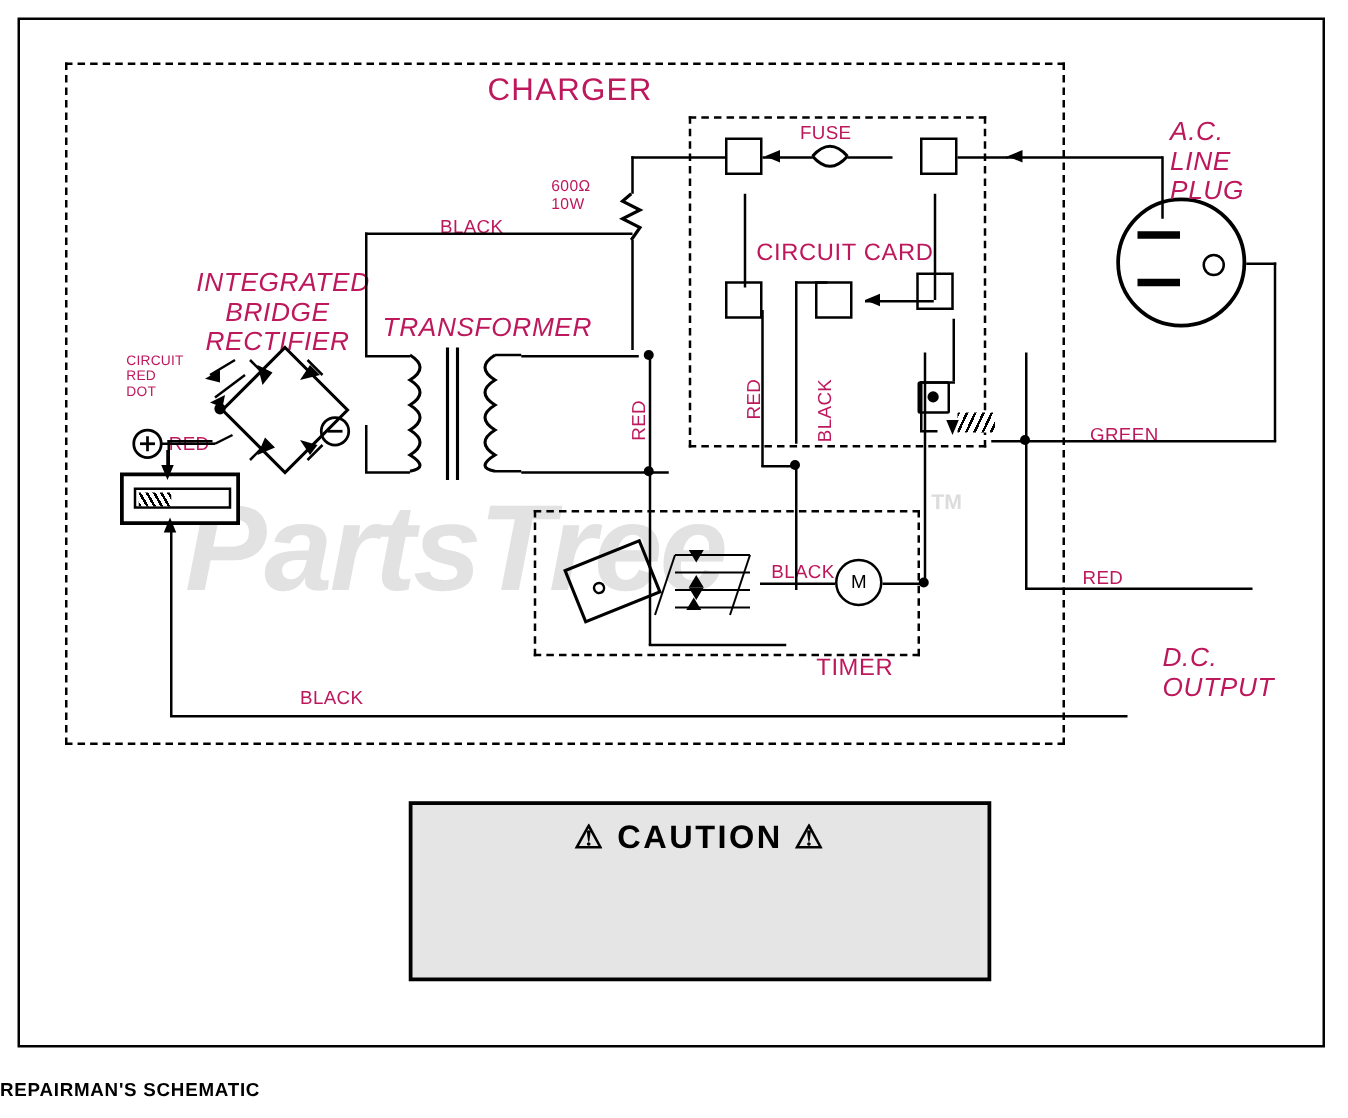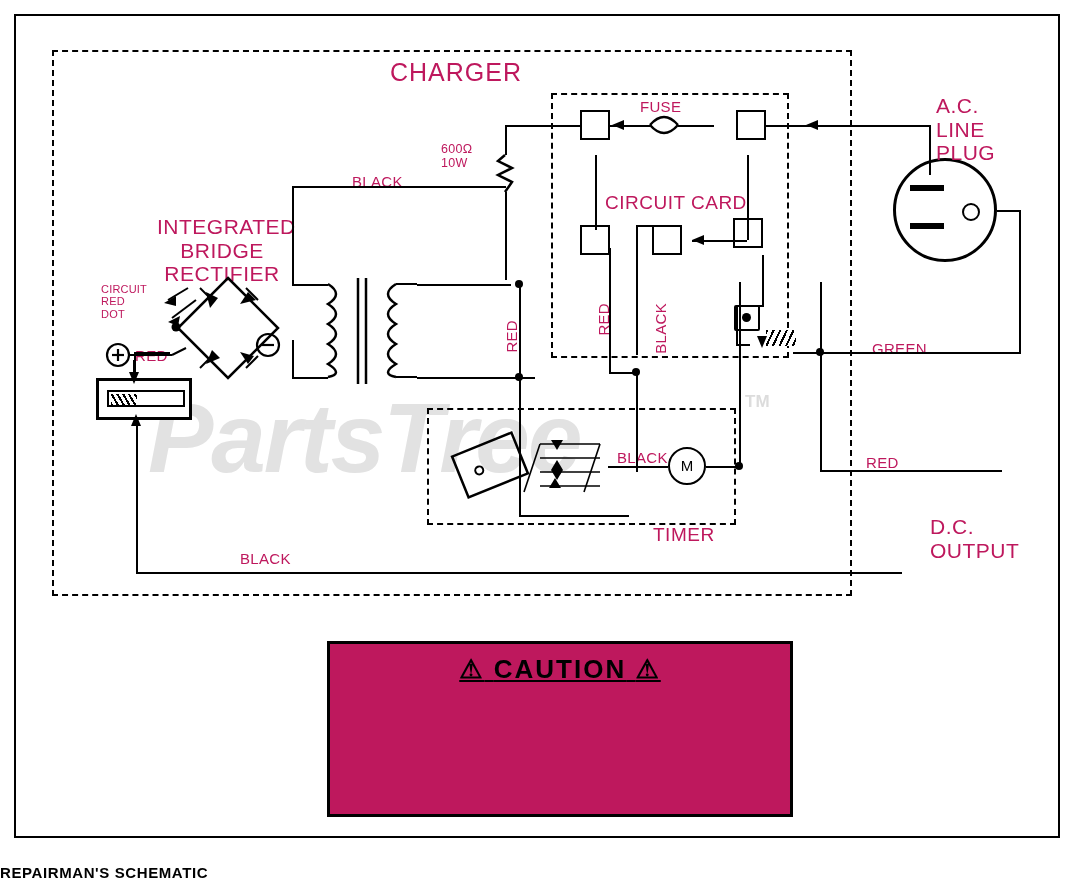--- a/index.html
+++ b/index.html
@@ -54,21 +54,21 @@
     box-sizing: border-box;
   }
   .lbl {
     position: absolute;
     color: #be185d;
     white-space: pre;
     line-height: 1.12;
   }
   .lbl-charger { font-size: 25px; letter-spacing: 1px; }
   .lbl-section { font-size: 19px; letter-spacing: 0.5px; margin-top: 24px; }
-  .lbl-big { font-size: 21px; letter-spacing: 0.5px; }
+  .lbl-big { font-size: 21px; letter-spacing: 0.5px; font-style: italic; }
   .lbl-med { font-size: 15px; letter-spacing: 0.3px; }
   .lbl-small { font-size: 12.5px; letter-spacing: 0.3px; }
   .lbl-tiny { font-size: 11px; letter-spacing: 0.2px; }
   .vert {
     writing-mode: vertical-rl;
     transform: rotate(180deg);
   }
   
   .w {
     position: absolute;
@@ -154,26 +154,25 @@
     position: absolute;
     left: 2px; top: 2px;
     width: 26px; height: 11px;
     background: repeating-linear-gradient(60deg, #000 0 2px, #fff 2px 5px);
   }
   .caution-box {
     position: absolute;
     left: 327px;
     top: 641px;
     width: 466px;
-    height: 176px;
+    height: 144px;
     border: 3px solid #000;
     box-sizing: border-box;
-    background: #be185d;
+    background: #e5e5e5;
     text-align: center;
-    text-decoration: underline;
   }
   .caution-title {
     font-size: 26px;
     font-weight: bold;
     letter-spacing: 2px;
     margin-top: 10px;
   }
   .caution-body {
     font-size: 15.5px;
     font-weight: bold;
@@ -404,20 +403,21 @@
 
   <div class="lbl lbl-charger" style="left:390px; top:58px;">CHARGER</div>
   <div class="lbl lbl-section" style="left:605px; top:168px;">CIRCUIT CARD</div>
   <div class="lbl lbl-section" style="left:653px; top:500px;">TIMER</div>
 
   <div class="lbl lbl-med" style="left:640px; top:99px;">FUSE</div>
 
   <div class="lbl lbl-big" style="left:157px; top:215px; text-align:center; width:130px;">INTEGRATED
 BRIDGE
 RECTIFIER</div>
+  <div class="lbl lbl-big" style="left:306px; top:251px;">TRANSFORMER</div>
   <div class="lbl lbl-big" style="left:936px; top:94px;">A.C.
 LINE
 PLUG</div>
   <div class="lbl lbl-big" style="left:930px; top:515px;">D.C.
 OUTPUT</div>
 
   <div class="lbl lbl-small" style="left:441px; top:142px;">600Ω
 10W</div>
   <div class="lbl lbl-tiny" style="left:101px; top:283px;">CIRCUIT
 RED

